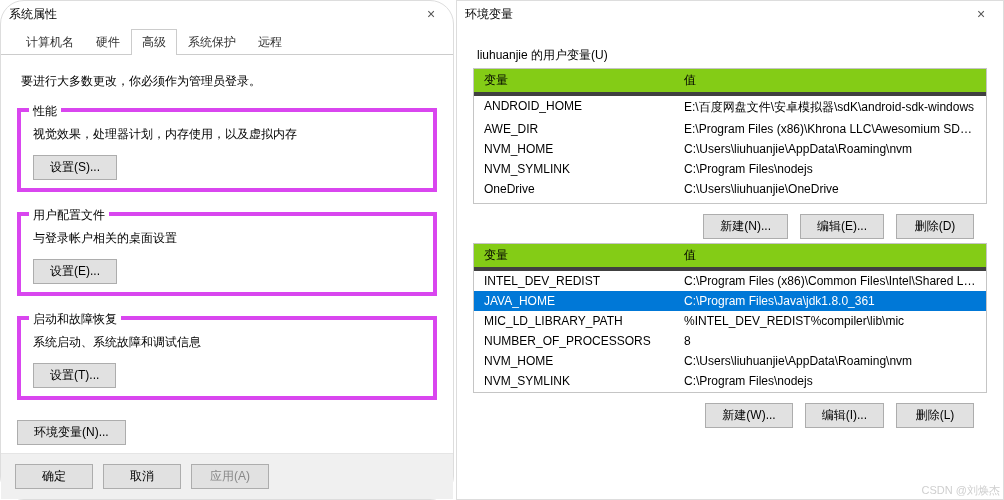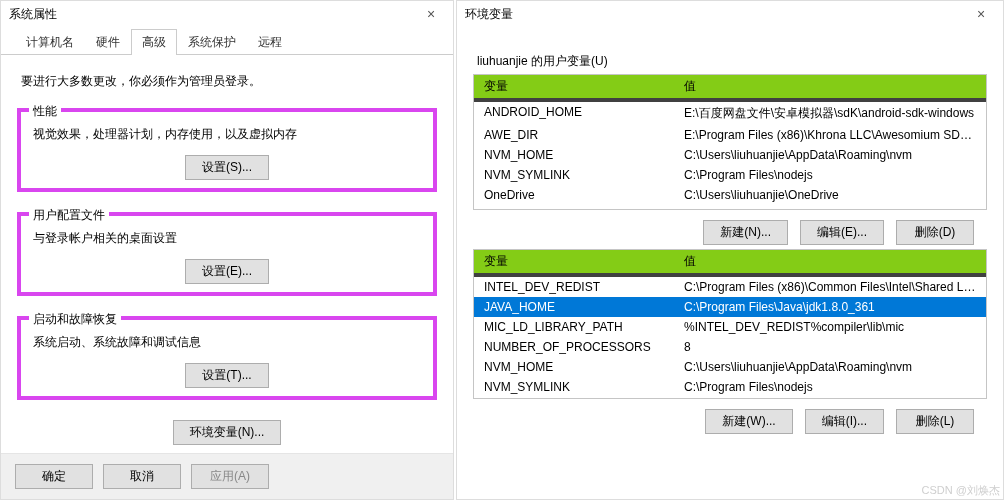--- a/index.html
+++ b/index.html
@@ -13,21 +13,21 @@
   overflow: hidden;
   display: flex;
 }
 .window {
   background: #fff;
   border: 1px solid #ddd;
   display: flex;
   flex-direction: column;
   position: relative;
 }
-.window.left { width: 454px; height: 500px; }
+.window.left { width: 454px; height: 500px; border-radius: 24px; }
 .window.right { width: 548px; height: 500px; margin-left: 2px; }
 .titlebar {
   display: flex;
   justify-content: space-between;
   align-items: center;
   padding: 4px 8px;
   height: 26px;
 }
 .titlebar .title { font-size: 12px; }
 .titlebar .close {
@@ -77,21 +77,21 @@
   background: #fff;
   padding: 0 4px;
   font-size: 12px;
 }
 .groupbox .desc {
   font-size: 12px;
   margin: 4px 0 12px 0;
 }
 .btnrow {
   display: flex;
-  justify-content: center;
+  justify-content: flex-start;
   gap: 8px;
   margin-top: 4px;
 }
 button.w {
   background: #e1e1e1;
   border: 1px solid #adadad;
   padding: 3px 16px;
   font-size: 12px;
   font-family: inherit;
   cursor: pointer;
@@ -100,21 +100,21 @@
 .bottombar {
   display: flex;
   gap: 10px;
   padding: 10px 14px;
   border-top: 1px solid #e5e5e5;
   background: #f0f0f0;
 }
 button.disabled { color: #888; }
 
 
-.section-label { margin: 14px 0 4px 4px; font-size: 12px; }
+.section-label { margin: 8px 0 4px 4px; font-size: 12px; }
 .listbox {
   border: 1px solid #c5c5c5;
   background: #fff;
   height: 136px;
   overflow-y: auto;
   position: relative;
 }
 .listbox.sys { height: 150px; }
 .listhead, .listrow {
   display: flex;

